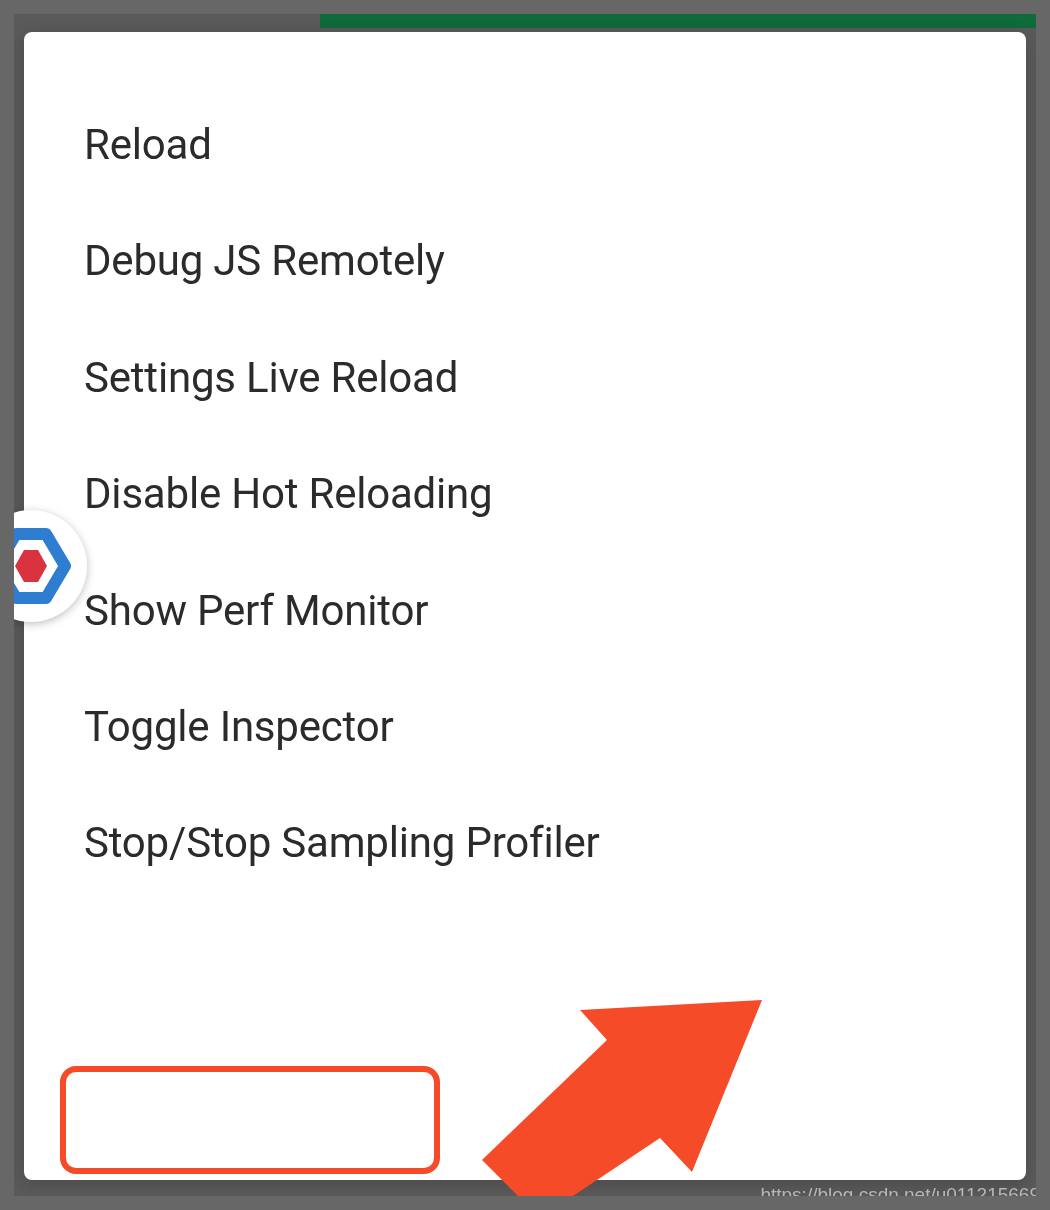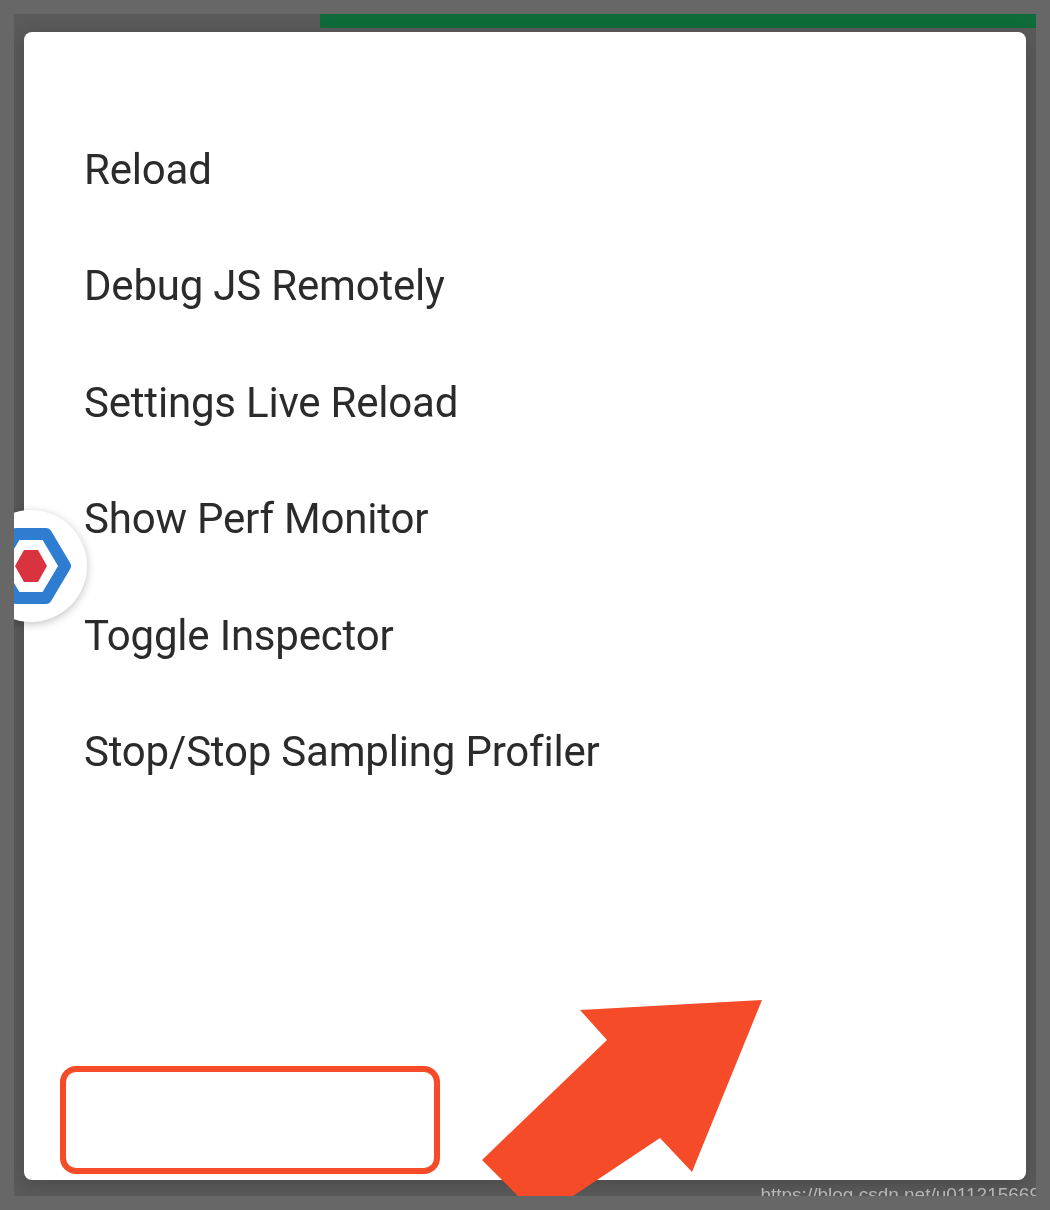--- a/index.html
+++ b/index.html
@@ -27,21 +27,21 @@
       pointer-events: none;
     }
     .panel {
       position: absolute;
       top: 32px;
       left: 24px;
       right: 24px;
       bottom: 30px;
       background: #ffffff;
       border-radius: 8px;
-      padding: 80px 0 35px 0;
+      padding: 55px 0 35px 0;
       box-shadow: 0 4px 18px rgba(0,0,0,0.18);
     }
     .menu-item {
       font-size: 42px;
       color: #2b2b2b;
       padding: 33px 60px;
       line-height: 1.2;
       cursor: pointer;
       letter-spacing: -0.2px;
       font-weight: 450;
@@ -87,20 +87,21 @@
   </style>
 </head>
 <body>
 
 <div class="green-bar"></div>
 
 <div class="panel">
   <div class="menu-item">Reload</div>
   <div class="menu-item">Debug JS Remotely</div>
   <div class="menu-item">Settings Live Reload</div>
+  <div class="menu-item">Disable Hot Reloading</div>
   <div class="menu-item">Show Perf Monitor</div>
   <div class="menu-item">Toggle Inspector</div>
   <div class="menu-item">Stop/Stop Sampling Profiler</div>
 </div>
 
 <div class="highlight-box"></div>
 
 <div class="arrow-annotation">
   <svg width="320" height="280" viewBox="0 0 320 280">
     <path d="M 20 220

